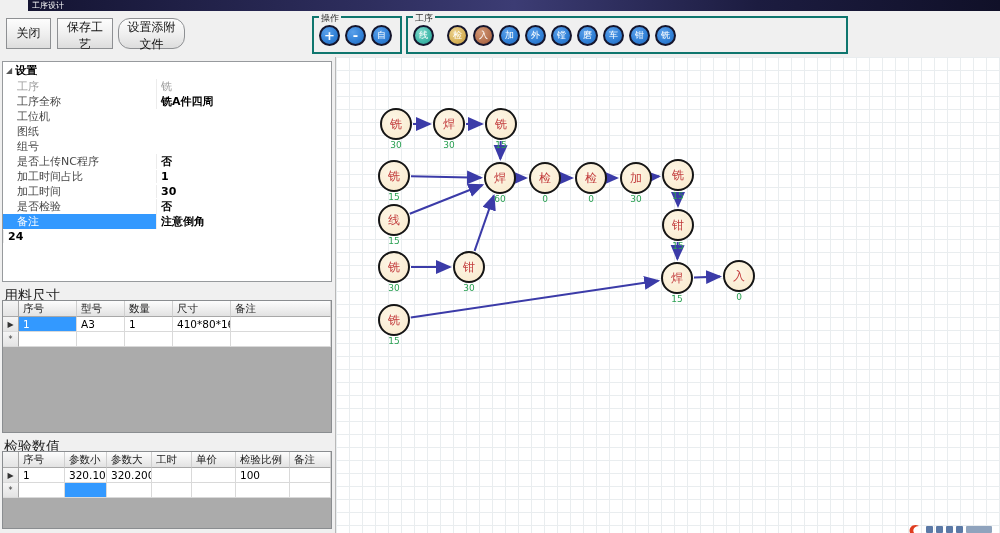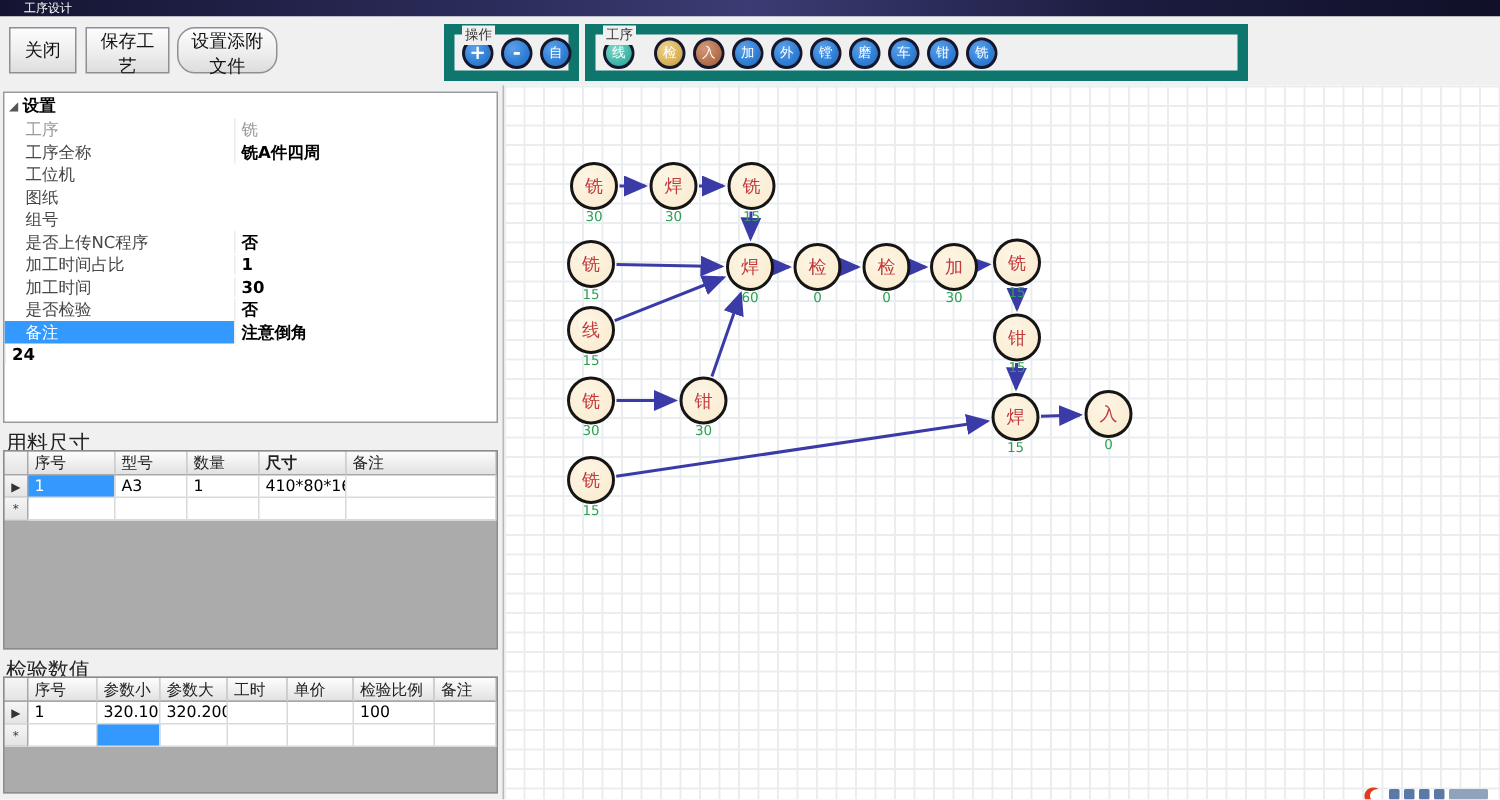--- a/index.html
+++ b/index.html
@@ -1,32 +1,32 @@
 <!DOCTYPE html>
 <html><head>
 <meta charset="utf-8">
 <style>
   * { box-sizing: border-box; margin: 0; padding: 0; }
   html,body { width:1000px; height:533px; overflow:hidden; }
   body { font-family:"DejaVu Sans","Liberation Sans",sans-serif; background:#f0f0f0; position:relative; }
 
   
   .titlebar { height:11px; background:linear-gradient(90deg,#141432,#2e2e5e 35%,#3c3c74 50%,#1c1c40 75%,#101028);
-              color:#fff; font-size:8px; display:flex; align-items:flex-start; padding-left:16px; }
+              color:#fff; font-size:8px; display:flex; align-items:flex-start; padding-left:4px;margin-left:28px; }
 
   
   .toolbar { position:relative; height:46px; background:#f0f0f0; }
   .cmd-btn { position:absolute; top:7px; height:31px; border:1px solid #8e9093; font-size:12px;
              background:linear-gradient(#fdfdfd,#eeeeee 55%,#dddddd); color:#111; cursor:default;
              font-family:inherit; padding:0 6px; }
   .cmd-btn:nth-child(1){ left:6px;  width:45px; }
   .cmd-btn:nth-child(2){ left:57px; width:56px; }
   .cmd-btn:nth-child(3){ left:118px;width:67px;border-radius:12px; }
   #groups { position:absolute; left:0; top:0; width:100%; height:100%; }
-  .groupbox { position:absolute; top:5px; height:38px; border:7px solid #0f766e; }
+  .groupbox { position:absolute; top:5px; height:38px; border:2px solid #0f766e;margin-left:16px; }
   .groupbox.g0 { left:296px; width:90px; }
   .groupbox.g1 { left:390px; width:442px; }
   .grouplabel { position:absolute; top:-6px; left:5px; background:#f0f0f0; font-size:9px; color:#333; padding:0 2px; }
   .circlerow { display:flex; align-items:center; height:100%; padding-left:5px; gap:5px; }
   .circle { width:21px; height:21px; border-radius:50%; border:2px solid #15152c; color:#fff;
             display:flex; align-items:center; justify-content:center; font-size:9px; flex:0 0 auto; }
   .circle.sym { font-size:13px; font-weight:bold; line-height:1; }
   .g1 .circlerow > .circle:first-child { margin-right:8px; }
   .c-blue  { background:radial-gradient(circle at 35% 30%, #5aa0ea, #2f7fd6 60%, #2668b5); }
   .c-teal  { background:radial-gradient(circle at 35% 30%, #7fd8cb, #3fb8a9 60%, #2f9a8d); }
@@ -171,21 +171,21 @@
         </div>
     </div>
 
     <div class="paneltitle" style="top:230px;">用料尺寸</div>
     <div class="dgrid" id="matgrid" style="top:243px; height:133px;">
         <div class="drow dhead">
           <div class="dcell selcol" style="width: 16px;"></div>
           <div class="dcell " style="width: 58px;">序号</div>
           <div class="dcell " style="width: 48px;">型号</div>
           <div class="dcell " style="width: 48px;">数量</div>
-          <div class="dcell " style="width: 58px; font-weight: bold;">尺寸</div>
+          <div class="dcell " style="width: 58px;">尺寸</div>
           <div class="dcell " style="width: 100px;">备注</div>
         </div>
         <div class="drow">
           <div class="dcell selcol" style="width: 16px;">▶</div>
           <div class="dcell active" style="width: 58px;">1</div>
           <div class="dcell " style="width: 48px;">A3</div>
           <div class="dcell " style="width: 48px;">1</div>
           <div class="dcell " style="width: 58px;">410*80*16</div>
           <div class="dcell " style="width: 100px;"></div>
         </div>

